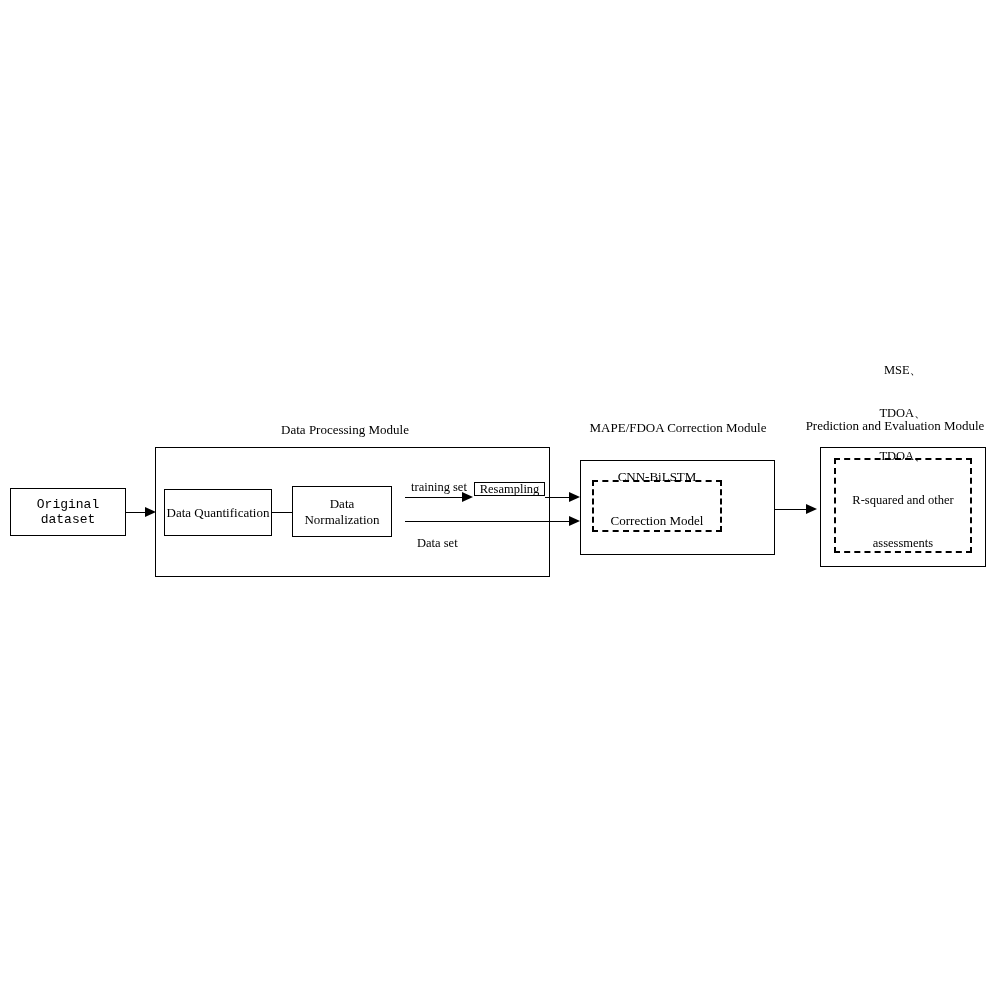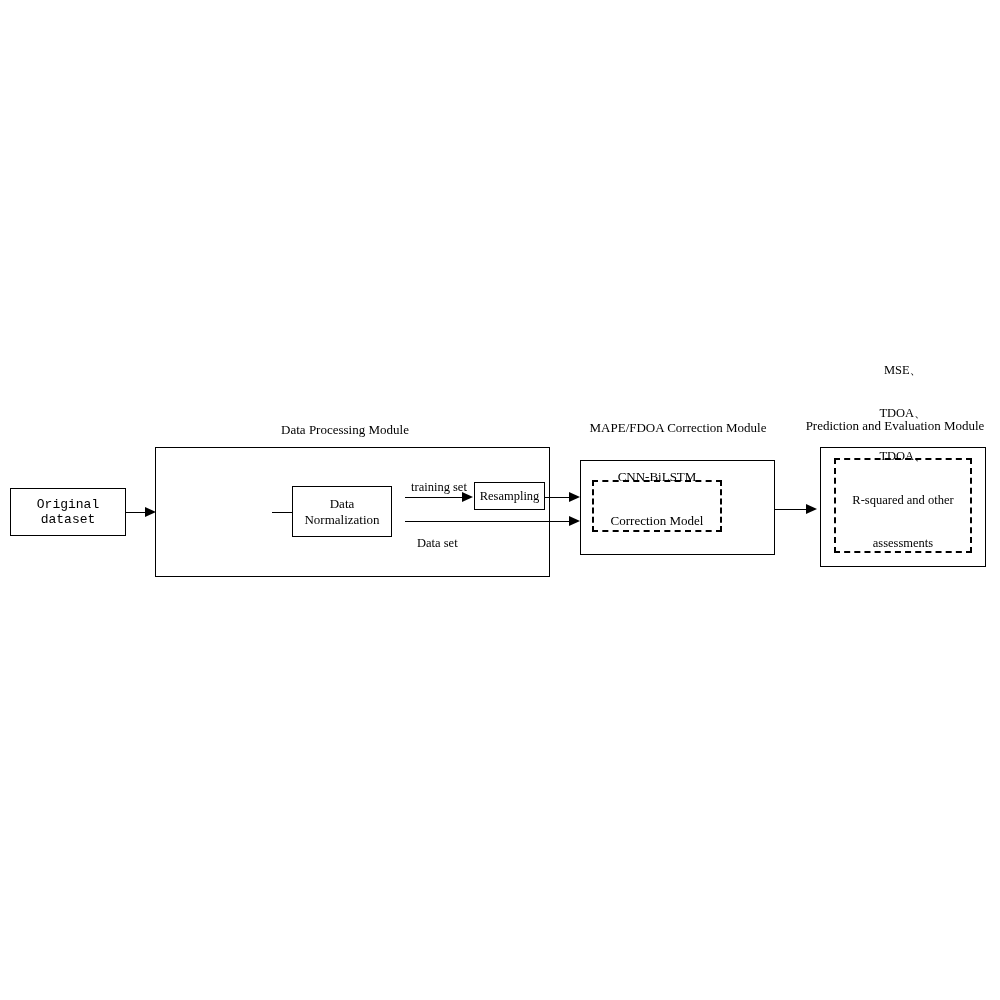--- a/index.html
+++ b/index.html
@@ -89,34 +89,35 @@
 
   <div class="module-title" style="left:795px; top:419px; width:200px;">Prediction and Evaluation Module</div>
 
   <div class="box" style="left:10px; top:488px; width:116px; height:48px;font-family:Liberation Mono, monospace;">Original dataset</div>
 
   <div class="hline" style="left:126px; top:512px; width:22px;"></div>
   <div class="arrowhead" style="left:145px; top:507px;"></div>
 
   <div class="container-box" style="left:155px; top:447px; width:395px; height:130px;"></div>
 
+  <div class="box" style="left:164px; top:489px; width:108px; height:47px;">Data Quantification</div>
 
   <div class="hline" style="left:272px; top:512px; width:22px;"></div>
   <div class="arrowhead" style="left:292px; top:507px;"></div>
 
   <div class="box" style="left:292px; top:486px; width:100px; height:51px; flex-direction:column;">
     <span class="multiline">Data</span>
     <span class="multiline">Normalization</span>
   </div>
 
   <div class="hline" style="left:405px; top:497px; width:60px;"></div>
   <div class="arrowhead" style="left:462px; top:492px;"></div>
   <div class="edge-label" style="left:411px; top:481px;">training set</div>
 
-  <div class="box" style="left:474px; top:482px; width:71px; height:28px; font-size:12.5px;">Resampling</div>
+  <div class="box" style="left:474px; top:482px; width:71px; height:14px; font-size:12.5px;">Resampling</div>
 
   <div class="hline" style="left:545px; top:497px; width:28px;"></div>
   <div class="arrowhead" style="left:569px; top:492px;"></div>
 
   <div class="hline" style="left:405px; top:521px; width:168px;"></div>
   <div class="arrowhead" style="left:569px; top:516px;"></div>
   <div class="edge-label" style="left:417px; top:537px;">Data set</div>
 
   <div class="container-box" style="left:580px; top:460px; width:195px; height:95px;"></div>
 

